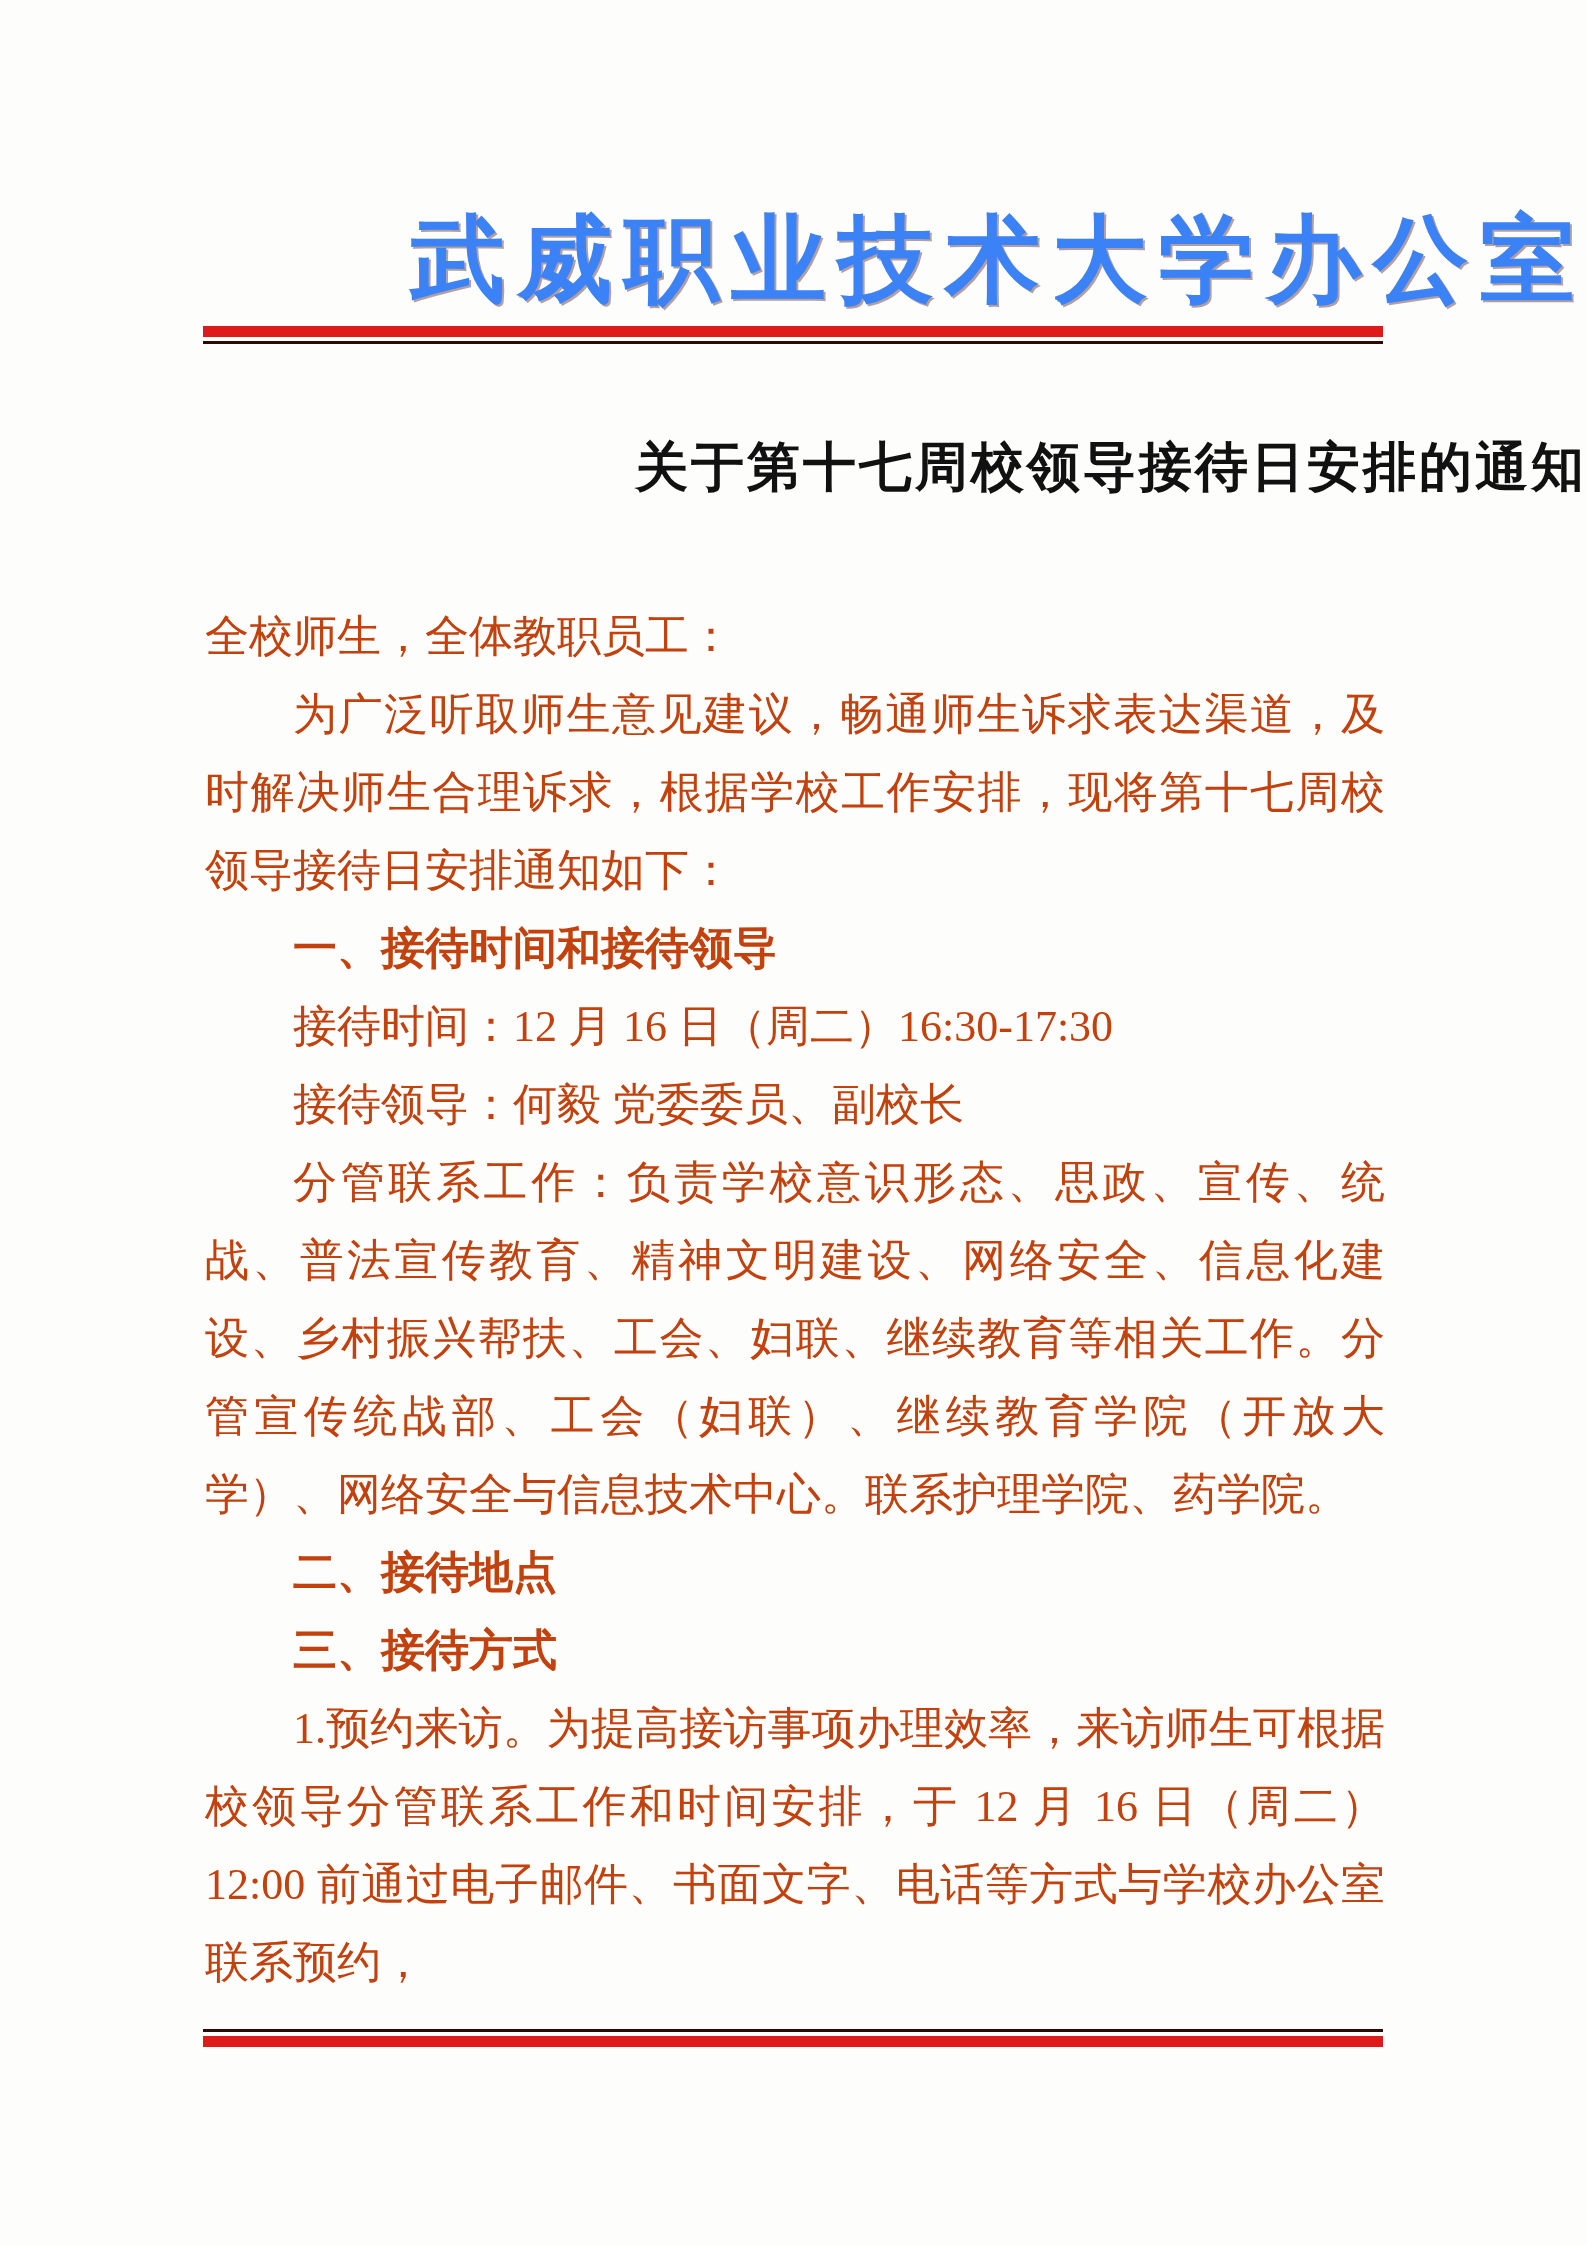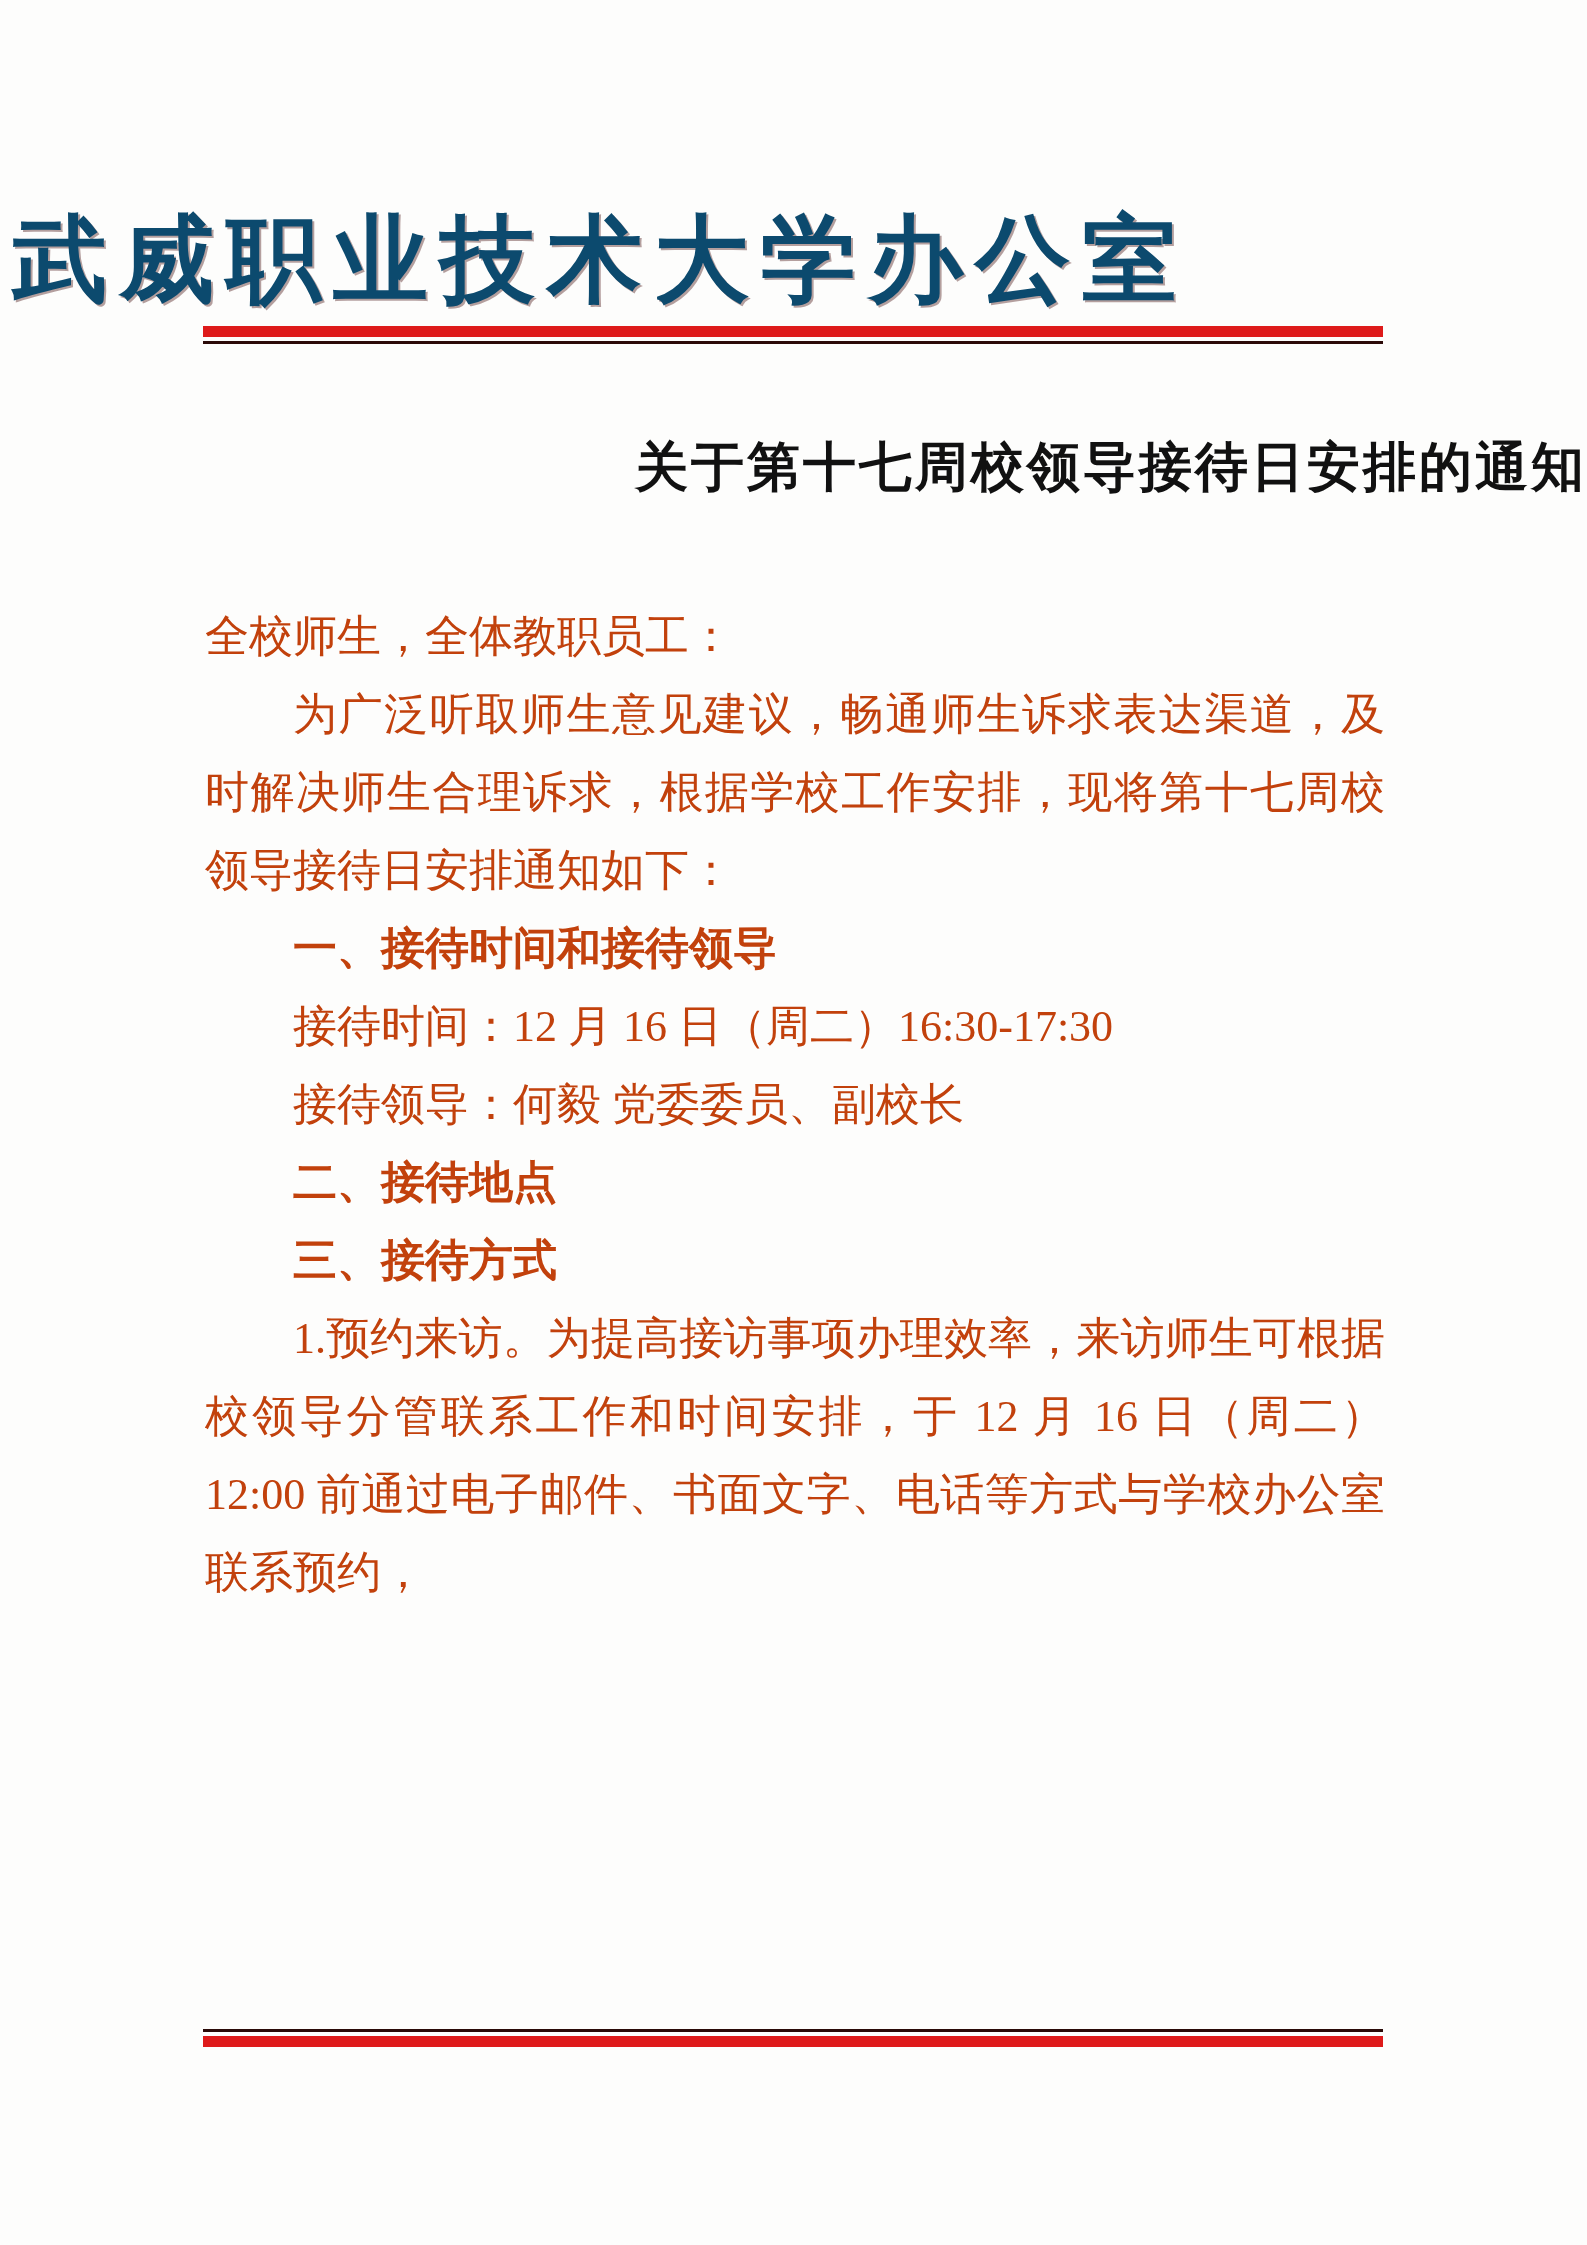--- a/index.html
+++ b/index.html
@@ -11,25 +11,25 @@
     overflow: hidden;
     font-family: "Liberation Serif", serif;
     color: #1b1b1b;
   }
   
   .brand {
     position: absolute;
     top: 208px;
     left: 0;
     width: 100%;
-    text-align: left;
+    text-align: right;
     font-size: 95px;
     line-height: 104px;
     font-weight: 700;
-    color: #0c4a6e;
+    color: #3b82f6;
     letter-spacing: 12px;
     padding-left: 12px;
     box-sizing: border-box;
     text-shadow: 2px 2px 0 rgba(61, 6, 6, 0.38);
     white-space: nowrap;
   }
   
   .rule {
     position: absolute;
     left: 203px;
@@ -104,20 +104,23 @@
     </p>
 
     <p class="indent">
       <strong class="field-label">接待时间：</strong><span>12 月 16 日（周二）16:30-17:30</span>
     </p>
 
     <p class="indent">
       <strong class="field-label">接待领导：</strong><span>何毅 党委委员、副校长</span>
     </p>
 
+    <p class="indent">
+      <strong class="field-label">分管联系工作：</strong><span>负责学校意识形态、思政、宣传、统战、普法宣传教育、精神文明建设、网络安全、信息化建设、乡村振兴帮扶、工会、妇联、继续教育等相关工作。分管宣传统战部、工会（妇联）、继续教育学院（开放大学）、网络安全与信息技术中心。联系护理学院、药学院。</span>
+    </p>
 
     <p class="indent heading">
       <span>二、接待地点</span>
     </p>
 
 
     <p class="indent heading">
       <span>三、接待方式</span>
     </p>
 

